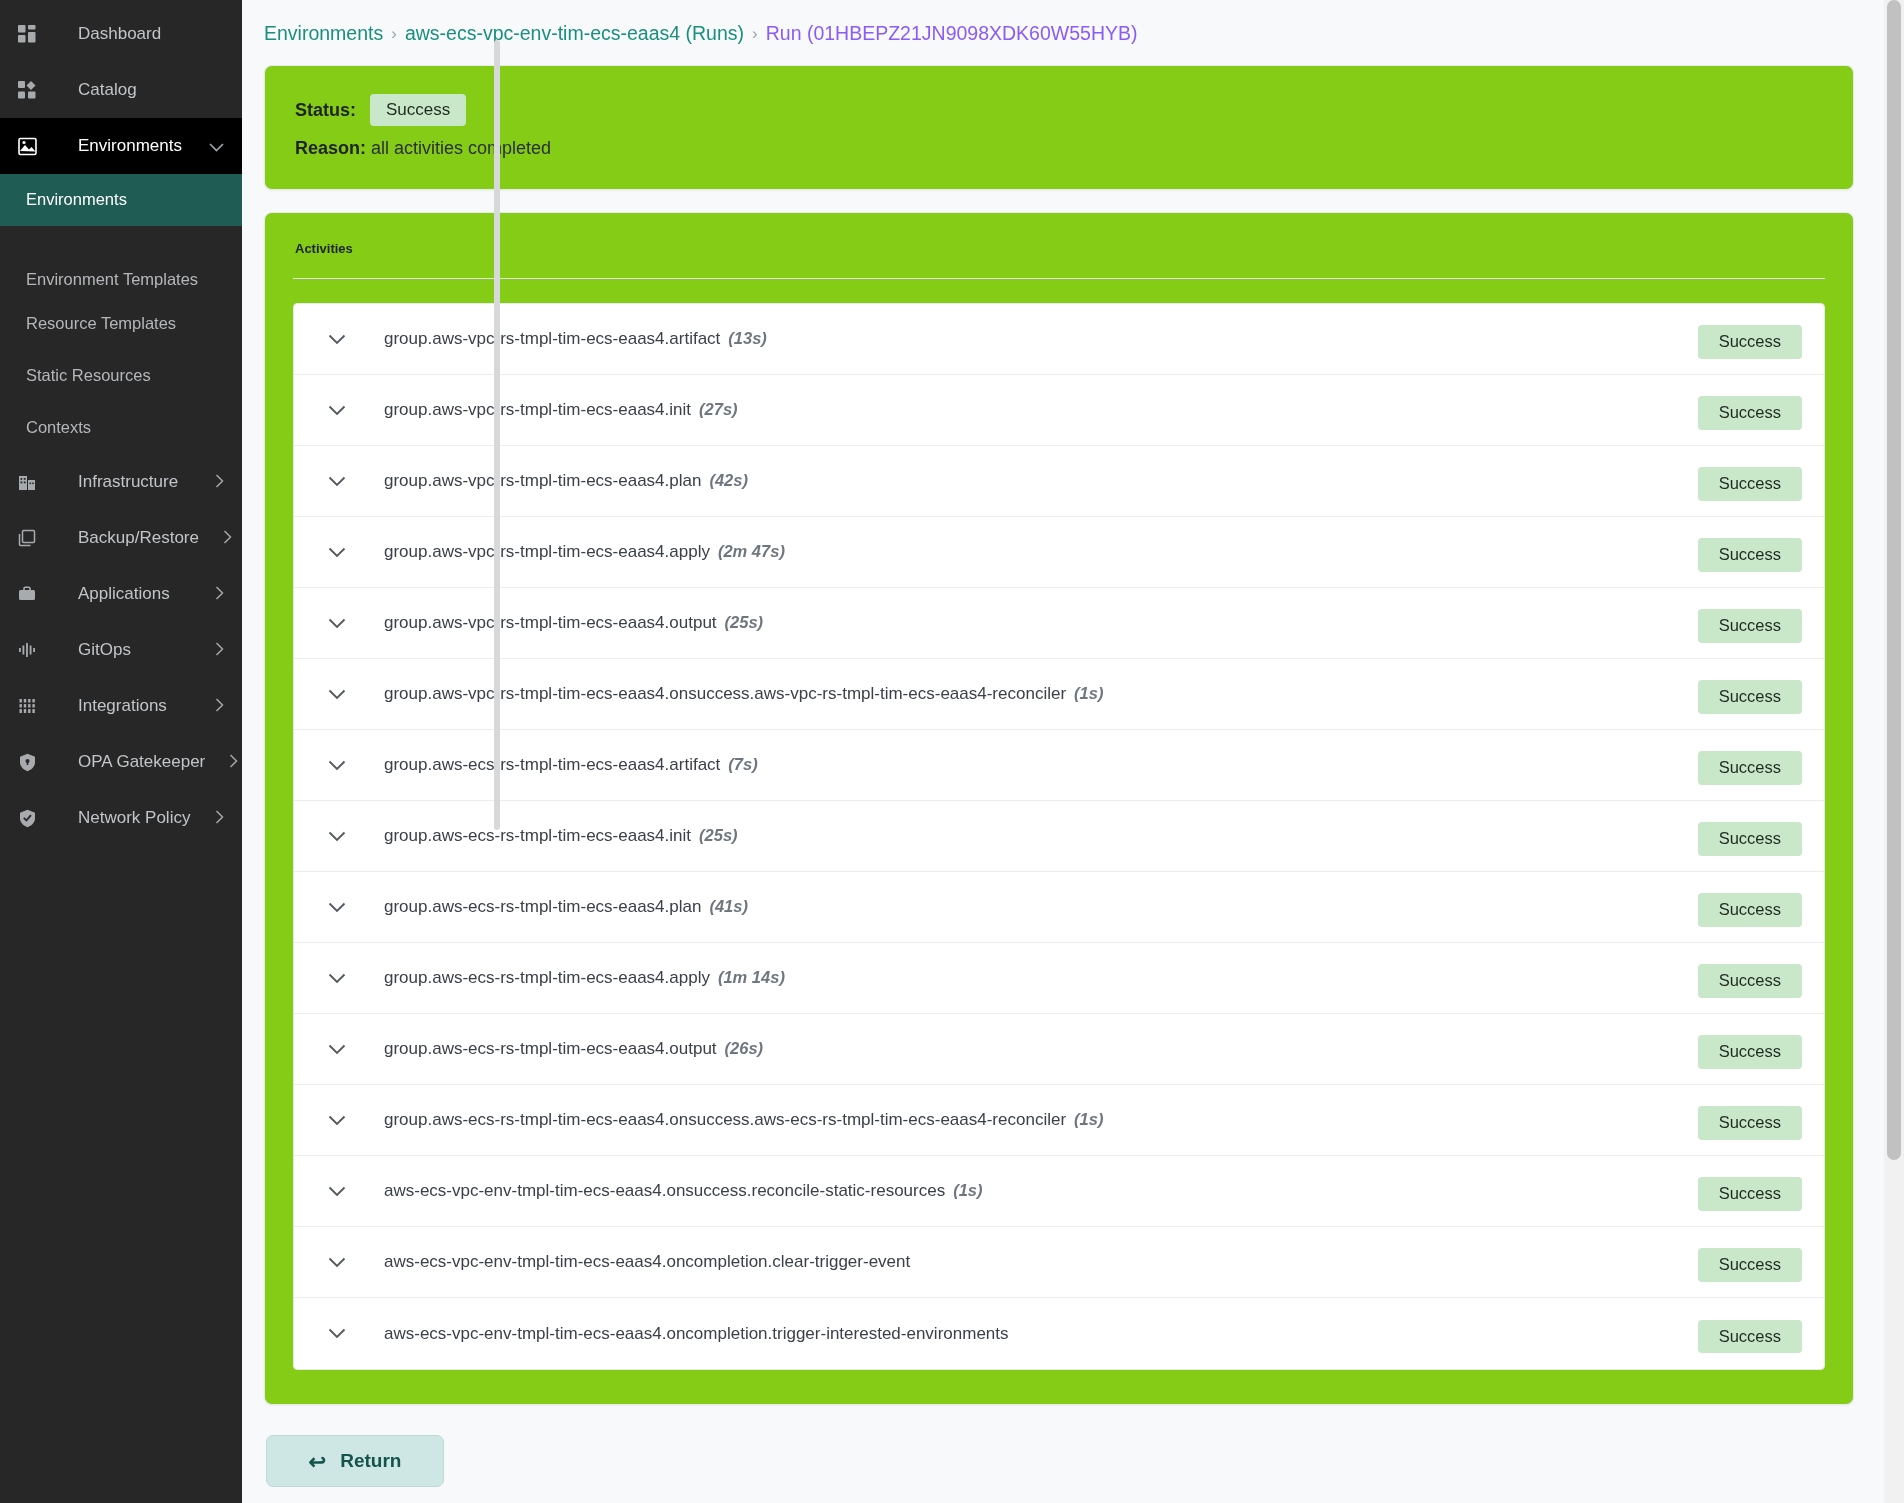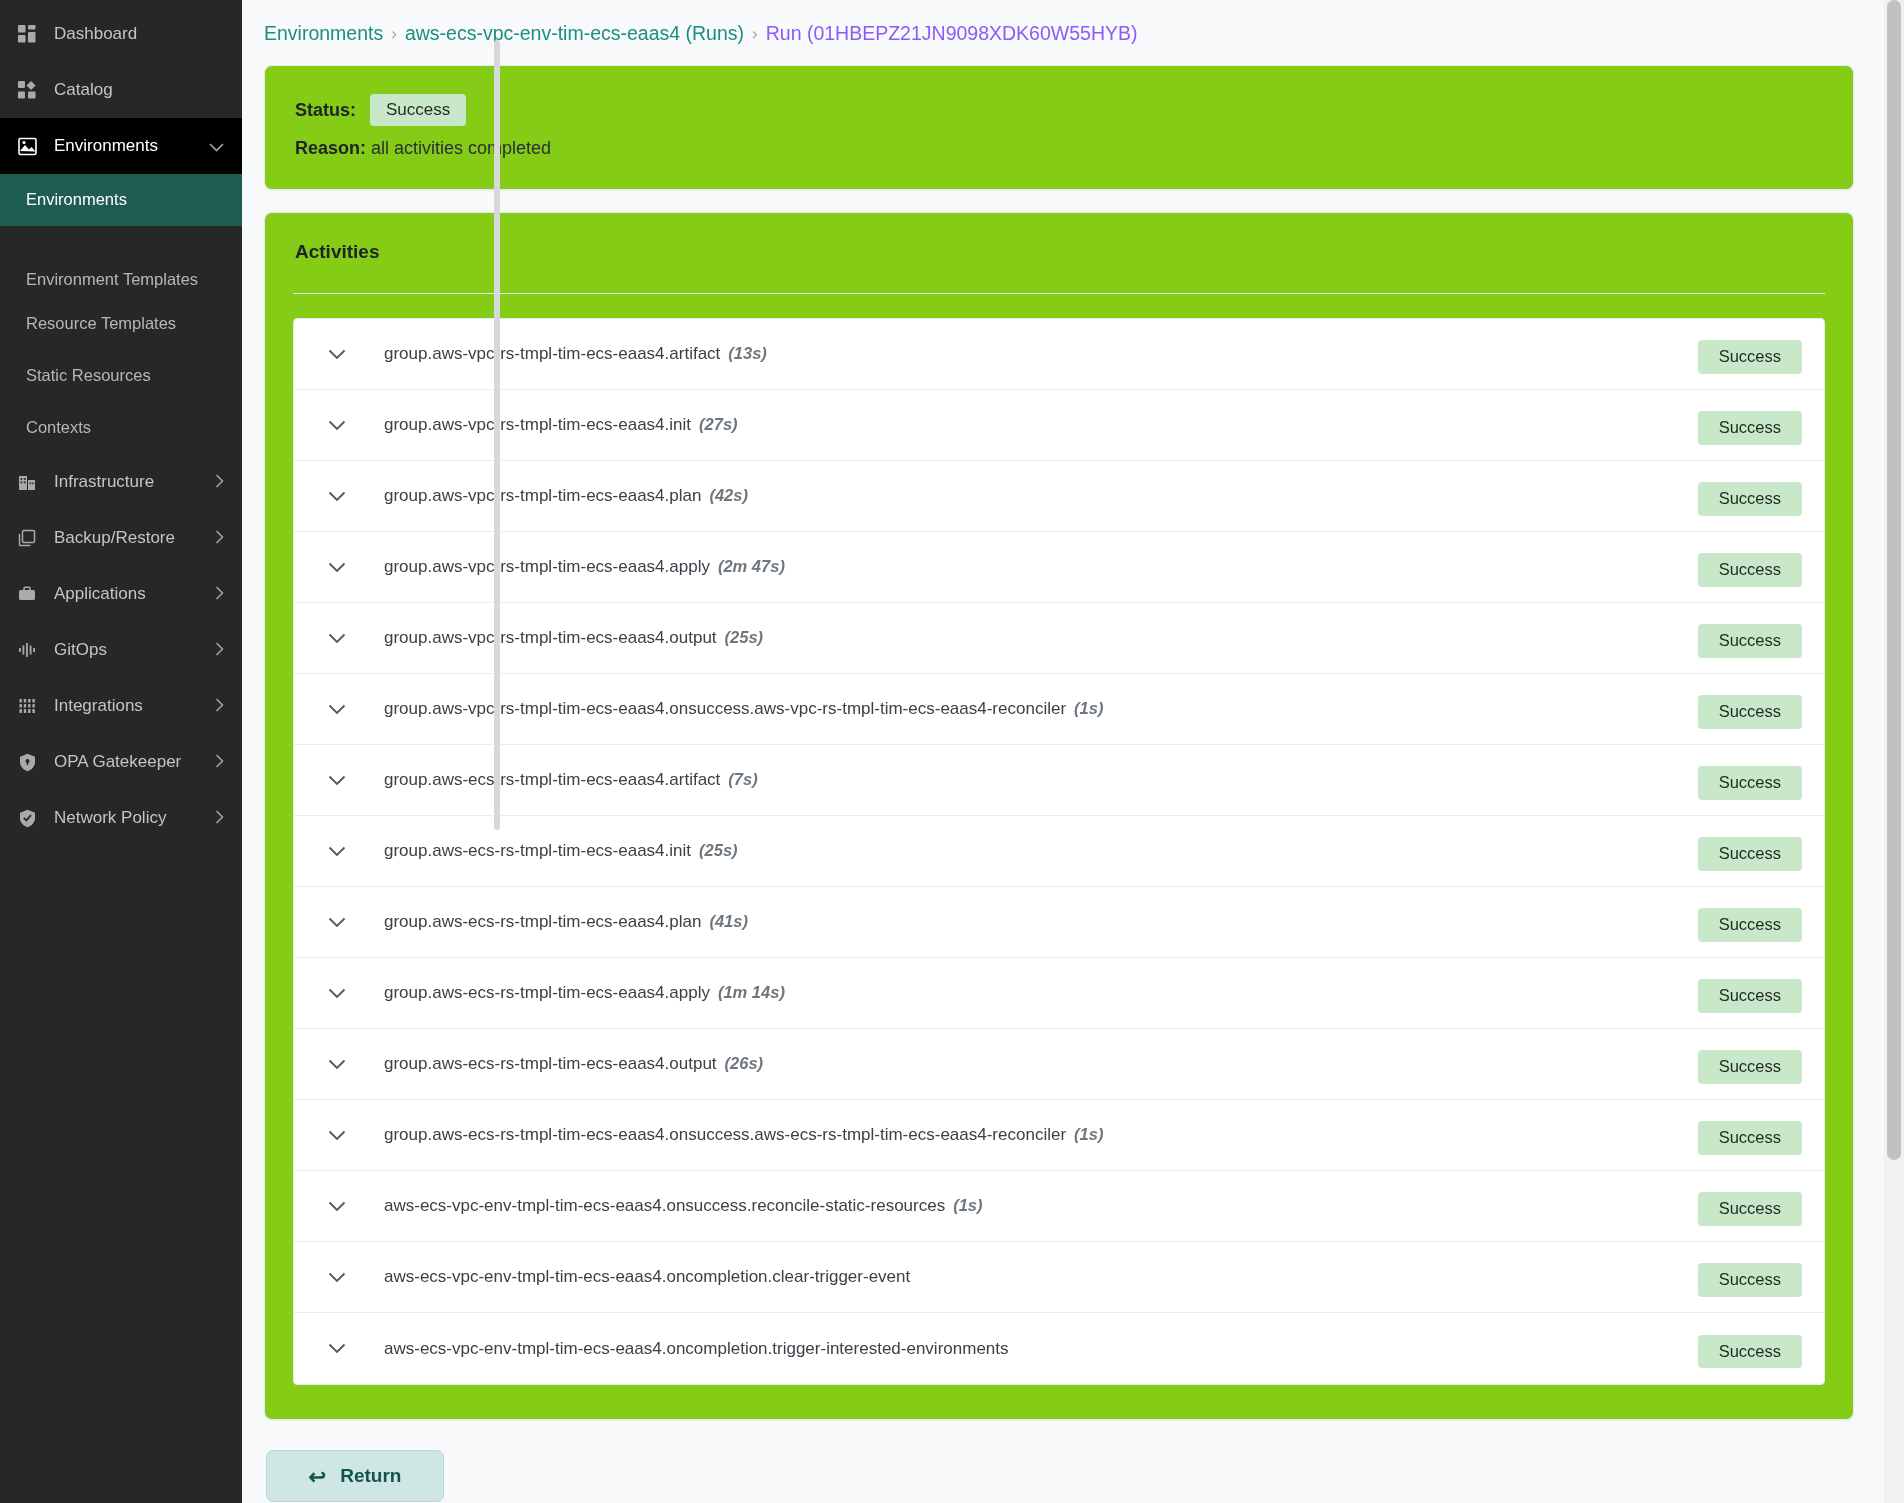--- a/index.html
+++ b/index.html
@@ -22,20 +22,21 @@
     overflow: hidden;
   }
   .nav-item {
     display: flex; align-items: center;
     height: 56px;
     padding: 0 18px 0 14px;
     font-size: 17px;
     color: #c2c5c8;
     cursor: pointer;
     position: relative;
+    gap: 24px;
   }
   .nav-item .ico {
     width: 26px; min-width: 26px; height: 20px;
     display: flex; align-items: center; justify-content: center;
     margin-right: 14px;
     color: #a8abae;
   }
   .nav-item .lbl { flex: 1; white-space: nowrap; }
   .nav-item .chev { color: #9fa2a5; font-size: 15px; line-height: 1; }
   .nav-item.expanded { background: #000000; color: #ffffff; }
@@ -94,22 +95,22 @@
     padding: 7px 16px 8px 16px;
     border-radius: 4px;
     display: inline-block;
     line-height: 1;
   }
   .reason-row { font-size: 18px; color: #2b2f36; margin-top: 12px; }
   .reason-label { font-weight: bold; color: #1f2328; }
 
   .activities-card { padding: 26px 28px 34px 28px; }
   .activities-title {
-    font-size: 19px; font-weight: bold; color: #1f2328;
-    padding: 2px 0 30px 2px;
+    font-size: 13px; font-weight: bold; color: #1f2328;
+    padding: 2px 0 22px 2px;
     border-bottom: 1px solid #e7eaec;
     margin-bottom: 24px;
   }
   .act-list {
     border: 1px solid #e7eaec;
     border-radius: 4px;
     overflow: hidden;
   }
   .act-row {
     display: flex; align-items: center;

